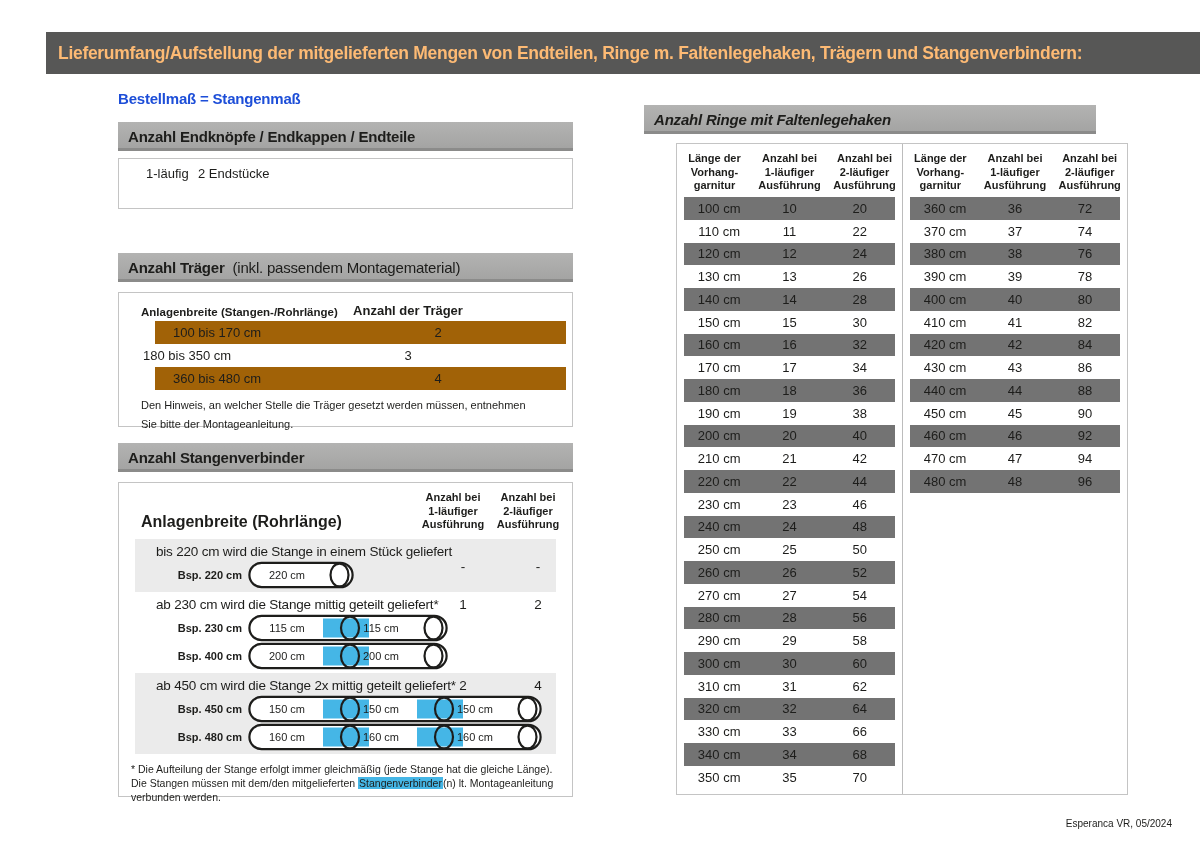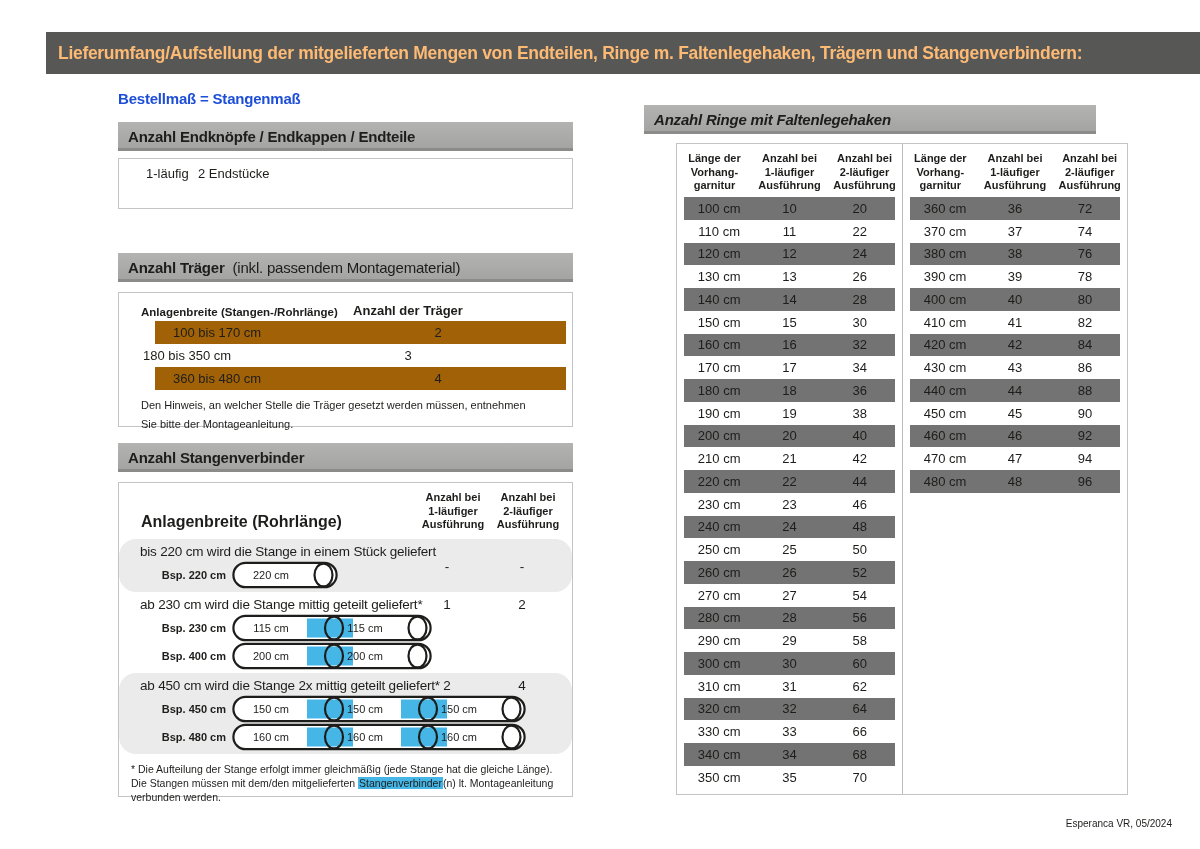--- a/index.html
+++ b/index.html
@@ -50,21 +50,21 @@
   .trow2 .num { position:absolute; left:283px; transform:translateX(-50%); }
   .t2note { padding:6px 40px 0 22px; font-size:11px; line-height:19px; }
 
   
   .box3 { left:118px; top:482px; width:455px; height:315px; }
   .v3head { position:relative; height:56px; }
   .v3head .c1 { position:absolute; left:22px; bottom:8px; font-weight:bold; font-size:16px; }
   .colh { position:absolute; top:8px; transform:translateX(-50%); text-align:center;
           font-weight:bold; font-size:11px; line-height:13.5px; white-space:pre-line; }
   .colh.p1 { left:334px; } .colh.p2 { left:409px; }
-  .vgroup { position:relative; margin:0 0; padding:3px 0;border-radius:17px; }
+  .vgroup { position:relative; margin:0 16px; padding:3px 0; }
   .vgroup.stripe { background:#ebebeb; }
   .vdesc { padding-left:21px; font-size:13.5px; line-height:19px; letter-spacing:-0.2px; }
   .vval { position:absolute; top:5px; font-size:13.5px; transform:translateX(-50%); }
   .vval.v1 { left:328px; } .vval.v2 { left:403px; }
   .vgroup.centervals .vval { top:50%; transform:translate(-50%,-50%); }
   .exrow { display:flex; align-items:center; height:28px; }
   .exlabel { width:113px; flex:none; text-align:right; font-weight:bold; font-size:11px; padding-right:6px; white-space:nowrap; }
   .rodholder { display:block; line-height:0; }
   .vfoot { padding:8px 10px 0 12px; font-size:10.5px; line-height:14px; }
   .hl { background:#45b6e6; padding:0 1px; }

